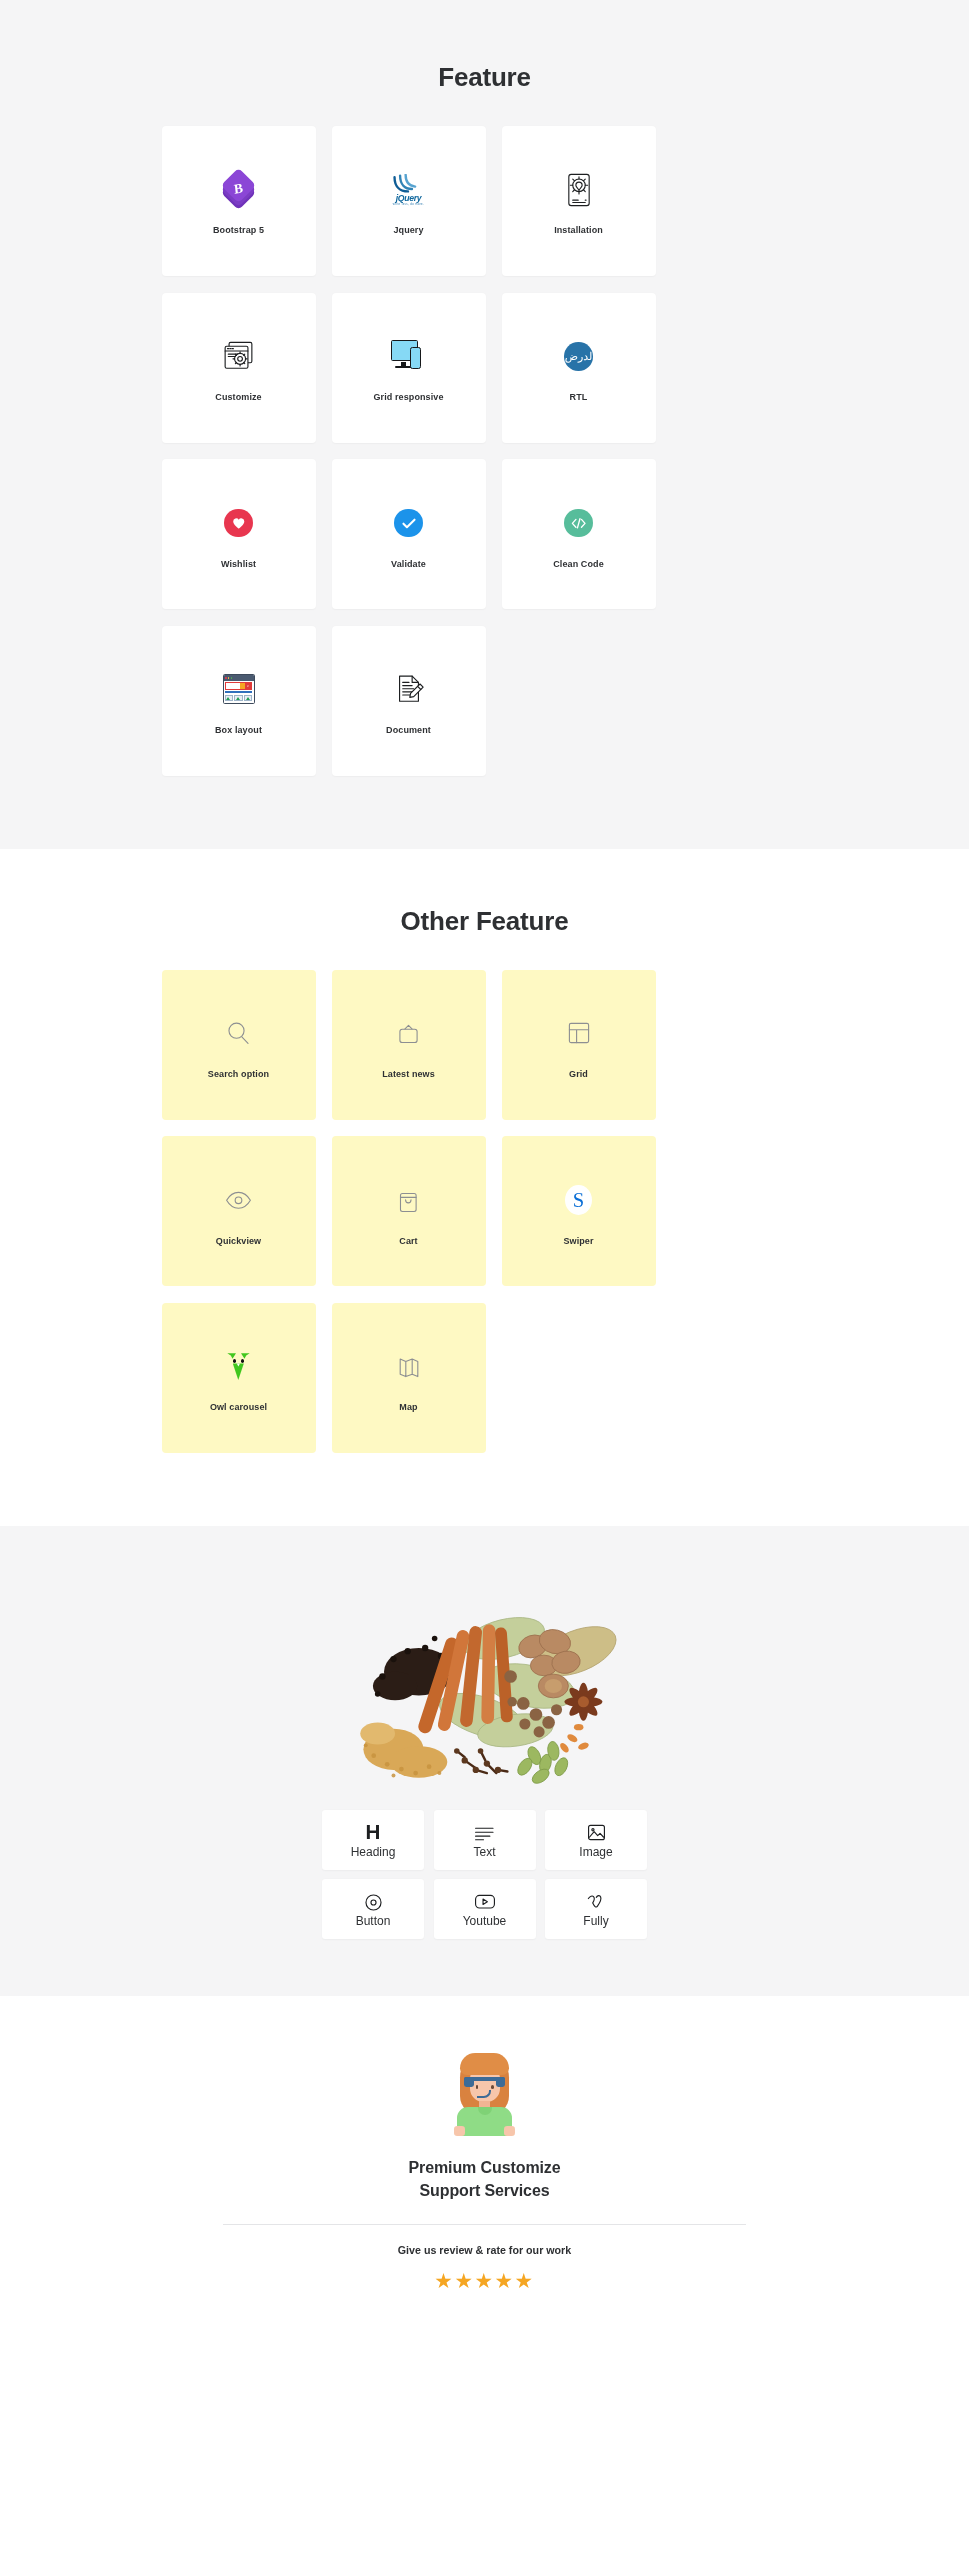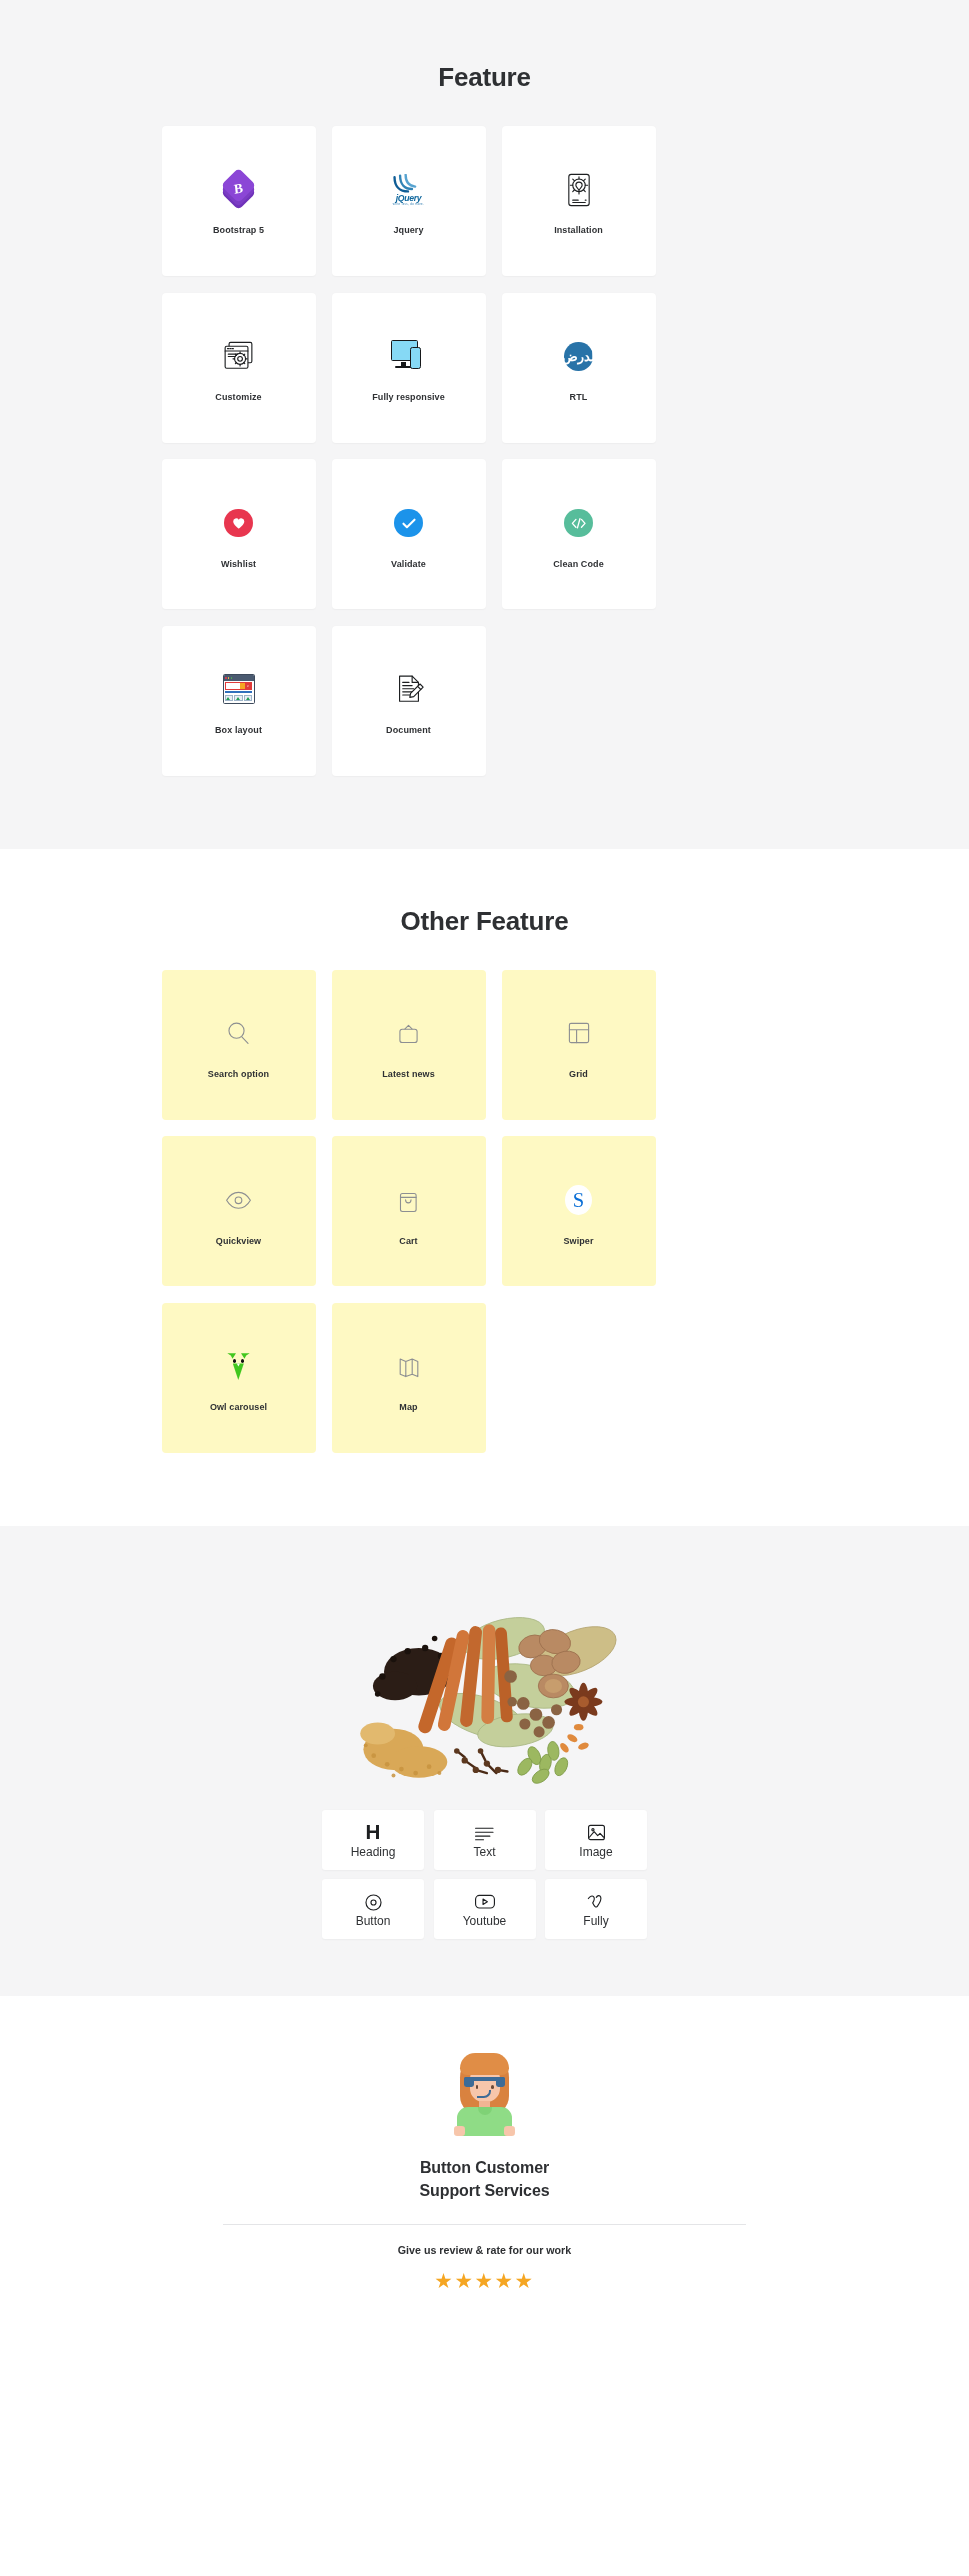--- a/index.html
+++ b/index.html
@@ -94,21 +94,21 @@
   .darkico { stroke: #1d1f21; stroke-width: 1.45; fill: none;
              stroke-linecap: round; stroke-linejoin: round; }
 
   
   .badge { width: 28.5px; height: 28.5px; border-radius: 50%;
            display:flex; align-items:center; justify-content:center; }
   .badge-rtl  { background:#2873a8; }
   .badge-heart{ background:#e8364f; }
   .badge-check{ background:#1c93ea; }
   .badge-code { background:#57bd9b; }
-  .badge-txt  { color:#fff; font-size:13px; font-weight:700; }
+  .badge-txt  { color:#fff; font-size:11px; font-weight:400; }
 
   
   .resp { position: relative; width: 36px; height: 32px; }
   .resp .mon {
     position:absolute; left:0; top:0; width:27px; height:20.6px;
     border:1.9px solid #16181a; border-radius:1.6px; background:#86d9f5;
   }
   .resp .stand {
     position:absolute; left:10.3px; top:22px; width:5.5px; height:4.8px; background:#16181a;
   }
@@ -286,21 +286,21 @@
 
         <div class="card card-white">
           <div class="icon-slot">
             <div class="resp">
               <div class="mon"></div>
                 <div class="stand"></div>
                 <div class="base"></div>
               <div class="ph"></div>
             </div>
           </div>
-          <div class="cap">Fully responsive</div>
+          <div class="cap">Grid responsive</div>
         </div>
 
         <div class="card card-white">
           <div class="icon-slot">
             <div class="badge badge-rtl">
               <span class="badge-txt">لدرض</span>
             </div>
           </div>
           <div class="cap">RTL</div>
         </div>
@@ -668,21 +668,21 @@
         <div class="hs hsL"></div>
           <div class="hs hsR"></div>
         <div class="neck"></div>
         <div class="shirt"></div>
         <div class="collar"></div>
         <div class="armL"></div>
           <div class="armR"></div>
       </div>
 
       <div class="sup-title">
-        <div>Button Customer</div>
+        <div>Premium Customize</div>
         <div>Support Services</div>
       </div>
 
       <div class="divider"></div>
 
       <div class="sup-sub">Give us review &amp; rate for our work</div>
 
       <div class="stars" style="color: rgb(245, 166, 35);"><span>★</span><span>★</span><span>★</span><span>★</span><span>★</span></div>
 
     </div>

